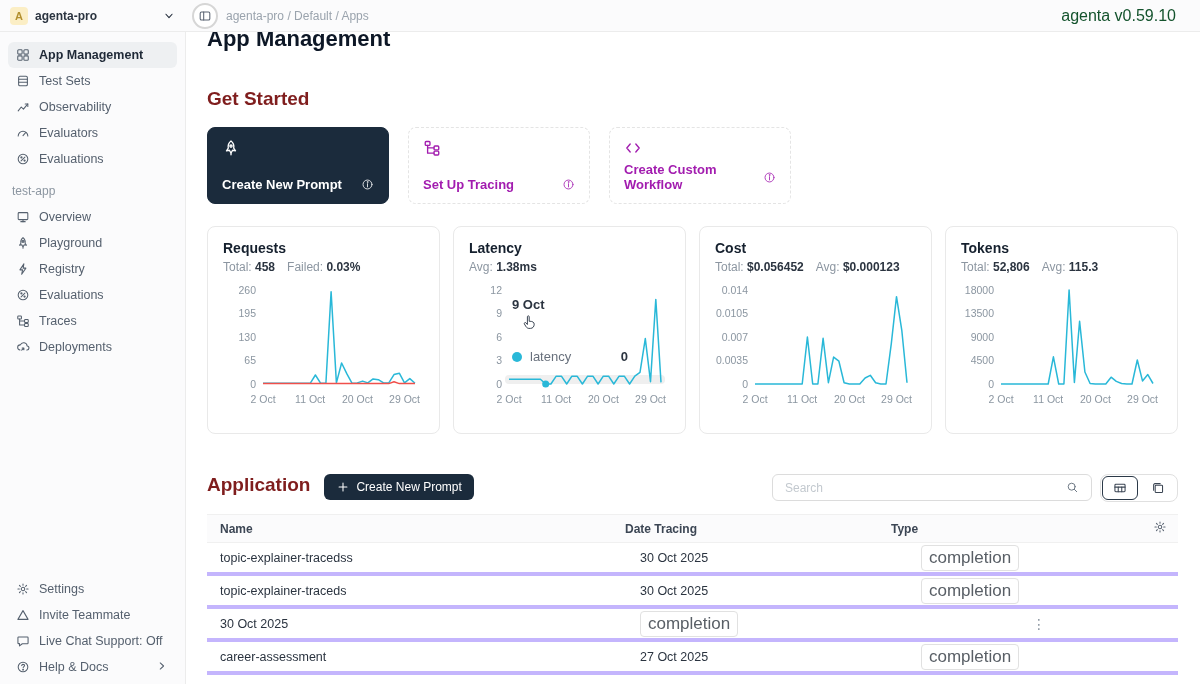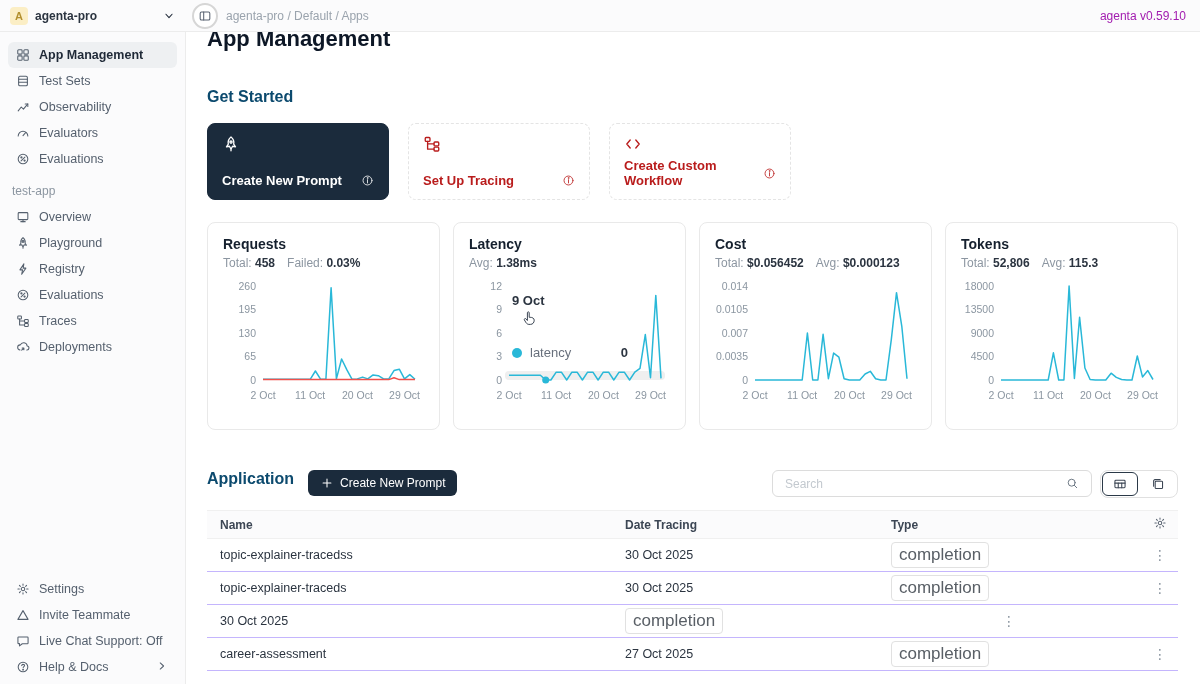--- a/index.html
+++ b/index.html
@@ -11,42 +11,42 @@
   
   .topbar { position:fixed; top:0; left:0; right:0; height:32px; background:#fbfbfc;
     border-bottom:1px solid #ececec; display:flex; align-items:center; z-index:5; }
   .workspace { width:186px; display:flex; align-items:center; gap:7px; padding:0 10px; }
   .avatar { width:18px; height:18px; border-radius:4px; background:#fbeec5; color:#b3902f;
     font-size:11px; font-weight:700; display:flex; align-items:center; justify-content:center; }
   .ws-name { font-size:12px; font-weight:600; color:#2b3440; flex:1; }
   .toggle-wrap { width:26px; height:26px; border-radius:50%; border:2px solid #d6d6d6;
     display:flex; align-items:center; justify-content:center; margin-left:6px; color:#5a6472; background:#fff; }
   .crumbs { font-size:12px; color:#9aa3ad; margin-left:8px; }
-  .version { margin-left:auto; font-size:12px; color:#a21caf; padding-right:14px; }
+  .version { margin-left:auto; font-size:16px; color:#14532d; padding-right:24px; }
 
   
   .sidebar { position:fixed; top:32px; left:0; bottom:0; width:186px; background:#fbfbfc;
     border-right:1px solid #ececec; display:flex; flex-direction:column; padding:10px 8px 4px; }
   .side-item { height:26px; display:flex; align-items:center; gap:9px; padding:0 8px;
     border-radius:6px; font-size:12.5px; color:#55606e; cursor:pointer; }
   .side-item .ic { color:#55606e; }
   .side-item.active { background:#eef0f2; color:#1f2937; font-weight:600; }
   .section-label { font-size:12px; color:#8c96a1; padding:12px 4px 6px 4px; }
   .side-spacer { flex:1; }
   .side-item .trail { margin-left:auto; color:#8c96a1; }
 
   
   .main { margin-left:186px; padding:14px 22px 0 21px; }
   .page-title { font-size:22px; font-weight:700; color:#0d1726; margin-top:12px; }
-  .h2 { font-size:16px; font-weight:700; color:#0c4a6e; margin-top:36px; }
+  .h2 { font-size:19px; font-weight:700; color:#7f1d1d; margin-top:36px; }
 
   .gs-row { display:flex; gap:19px; margin-top:17px; }
   .gs-card { width:182px; height:77px; border-radius:8px; padding:11px 14px; display:flex;
     flex-direction:column; justify-content:space-between; cursor:pointer;
-    border:1px dashed #e4e4e4; background:#fff; color:#b91c1c; }
+    border:1px dashed #e4e4e4; background:#fff; color:#a21caf; }
   .gs-card.dark { background:#1b2b3c; border:1px solid #1b2b3c; color:#fff; }
   .gs-card .top-ic .ic { width:18px; height:18px; }
   .gs-label-row { display:flex; align-items:center; justify-content:space-between; }
   .gs-label { font-size:13px; font-weight:600; }
   .gs-label-row .ic { width:13px; height:13px; opacity:.85; }
 
   .metrics-row { display:flex; gap:13px; margin-top:22px; }
   .metric-card { width:233px; height:208px; border:1px solid #e9e9e9; border-radius:8px;
     padding:13px 15px 8px; position:relative; background:#fff; }
   .metric-title { font-size:14px; font-weight:700; color:#15202e; }
@@ -79,21 +79,21 @@
   .vt-btn { width:38px; display:flex; align-items:center; justify-content:center; color:#3c4654; cursor:pointer; }
   .vt-btn.sel { border:1.5px solid #2b3948; border-radius:6px; margin:1px; width:36px; }
 
   .table { margin-top:12px; }
   .t-head, .t-row { display:grid; grid-template-columns:405px 266px 262px 38px; align-items:center; }
   .t-head { height:29px; background:#fbfbfc; border-top:1px solid #f0f0f0; border-bottom:1px solid #f0f0f0;
     font-size:12px; font-weight:600; color:#3c4654; }
   .t-head > div { padding:0 13px; position:relative; }
   .t-head > div:not(:first-child):not(:last-child)::before { content:""; position:absolute; left:0; top:7px;
     bottom:7px; width:1px; background:#e8e8e8; }
-  .t-row { height:33px; border-bottom:1px solid #c4b5fd; font-size:12.5px; color:#2b3440; cursor:pointer; }
+  .t-row { height:33px; border-bottom:4px solid #c4b5fd; font-size:12.5px; color:#2b3440; cursor:pointer;gap:15px; }
   .t-row > div { padding:0 13px; }
   .tag { display:inline-block; font-size:17px; color:#595f66; border:1px solid #e1e1e1;
     border-radius:4px; padding:2px 7px; background:#fff; }
   .kebab { color:#8c96a1; font-size:14px; text-align:center; cursor:pointer; }
   .gear-cell { text-align:right; color:#5a6472; }
 </style>
 </head>
 <body>
 
 <div class="topbar">

